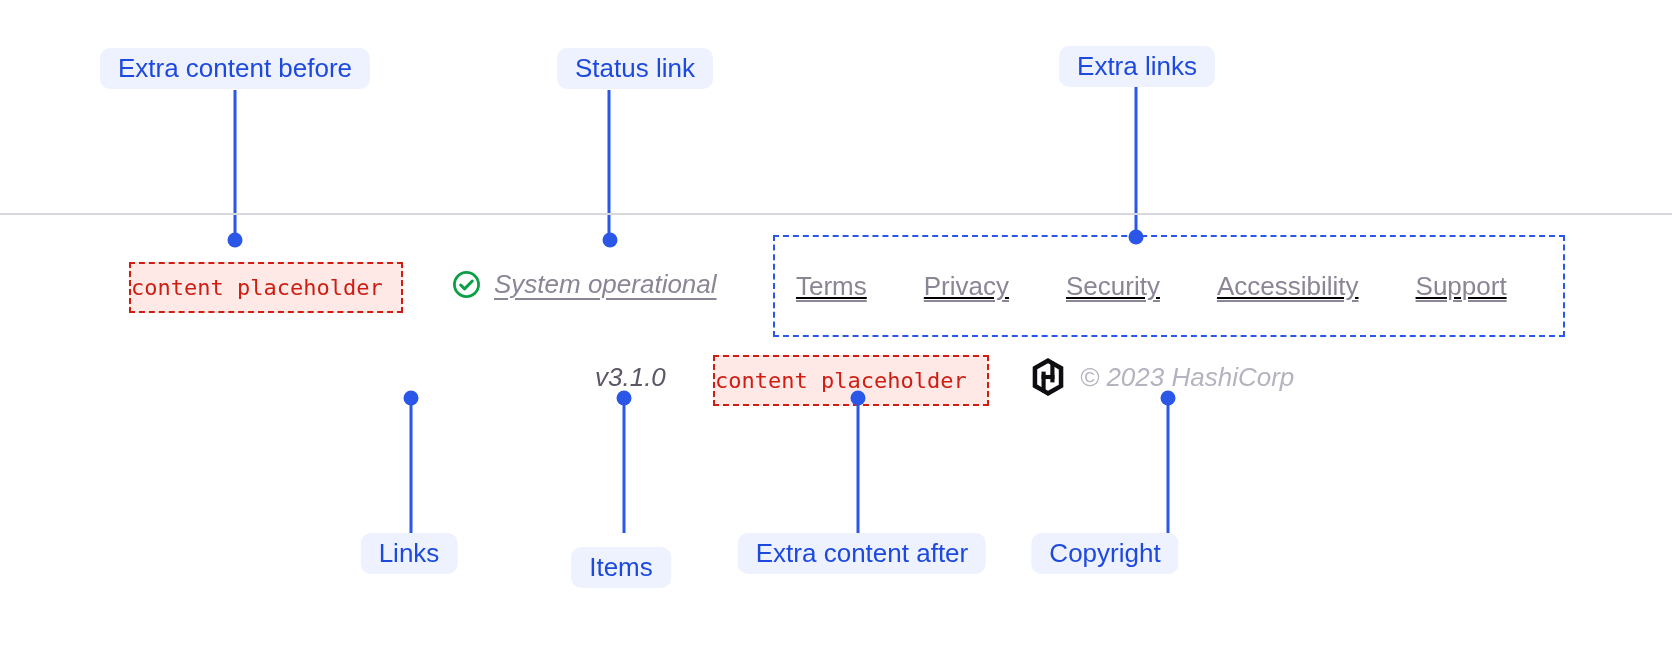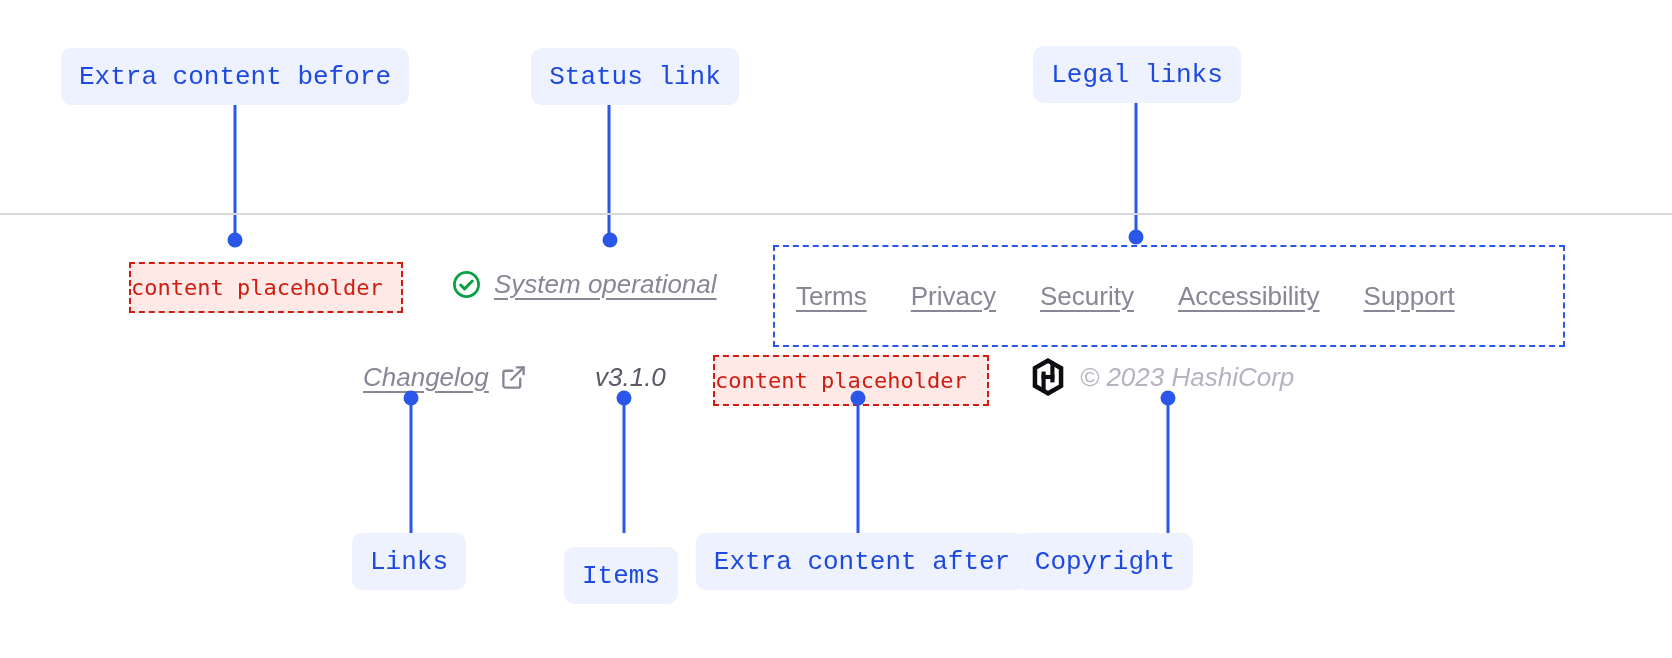--- a/index.html
+++ b/index.html
@@ -17,65 +17,65 @@
   }
   html,body{margin:0;padding:0;background:#ffffff;}
   .canvas{
     position:relative;width:1672px;height:658px;overflow:hidden;
     font-family:"Liberation Sans",sans-serif;background:#ffffff;
   }
   
   .pill{
     position:absolute;transform:translateX(-50%);
     display:flex;align-items:center;justify-content:center;
-    height:41px;padding:8px 18px;border-radius:10px;
+    height:41px;padding:0 18px;border-radius:10px;
     background:var(--pillBg);color:var(--accent);
-    font-size:26px;font-weight:500;white-space:nowrap;font-family:Liberation Mono, monospace;
+    font-size:26px;font-weight:500;white-space:nowrap;
   }
   .vline{position:absolute;width:3px;background:var(--line);transform:translateX(-50%);}
   .dot{position:absolute;width:15px;height:15px;border-radius:50%;background:var(--line);transform:translate(-50%,-50%);}
   
   .divider{position:absolute;left:0;right:0;top:213px;height:2px;background:var(--divider);}
   .ph-box{
     position:absolute;box-sizing:border-box;height:51px;
     display:flex;align-items:center;
     border:2px dashed var(--red);background:var(--redBg);
     color:var(--red);font-family:"DejaVu Sans Mono","Liberation Mono",monospace;
     font-size:22px;white-space:nowrap;
   }
   .hgroup{position:absolute;height:56px;display:flex;align-items:center;font-style:italic;}
   .flink{
     color:var(--link);font-size:26px;text-decoration:underline;
     text-decoration-thickness:2px;text-underline-offset:5px;white-space:nowrap;cursor:pointer;
   }
   .legal-box{
-    position:absolute;left:773px;top:245px;width:792px;height:102px;
+    position:absolute;left:773px;top:235px;width:792px;height:102px;
     box-sizing:border-box;border:2px dashed var(--line);
-    display:flex;align-items:center;gap:44px;padding-left:21px;
+    display:flex;align-items:center;gap:57px;padding-left:21px;text-decoration:underline;
   }
   .version{color:var(--version);font-size:26px;}
   .copyright{color:var(--muted);font-size:26px;white-space:nowrap;}
   .icon{display:flex;align-items:center;justify-content:center;}
 </style>
 </head>
 <body>
 
 <div class="canvas">
 
   <div class="vline" style="left:235px;top:90px;height:150px;"></div>
   <div class="dot" style="left:235px;top:240px;"></div>
   <div class="pill" style="left:235px;top:48px;">Extra content before</div>
 
   <div class="vline" style="left:609px;top:90px;height:150px;"></div>
   <div class="dot" style="left:610px;top:240px;"></div>
   <div class="pill" style="left:609px;top:48px;margin-left:26px;">Status link</div>
 
   <div class="vline" style="left:1136px;top:87px;height:150px;"></div>
   <div class="dot" style="left:1136px;top:237px;"></div>
-  <div class="pill" style="left:1137px;top:46px;">Legal links</div>
+  <div class="pill" style="left:1137px;top:46px;">Extra links</div>
 
   <div class="divider"></div>
 
   <div class="ph-box" style="left:129px;top:262px;width:274px;">
     <span>content placeholder</span>
   </div>
 
   <div class="hgroup" style="left:452px;top:256px;gap:13px;">
     <span class="icon">
       <svg width="29" height="29" viewBox="0 0 24 24" fill="none">
@@ -87,30 +87,20 @@
   </div>
 
   <div class="legal-box">
     <span class="flink">Terms</span>
     <span class="flink">Privacy</span>
     <span class="flink">Security</span>
     <span class="flink">Accessibility</span>
     <span class="flink">Support</span>
   </div>
 
-  <div class="hgroup" style="left:363px;top:349px;gap:11px;">
-    <span class="flink">Changelog</span>
-    <span class="icon">
-      <svg width="27" height="27" viewBox="0 0 24 24" fill="none" stroke="var(--link)" stroke-width="2.1" stroke-linecap="round" stroke-linejoin="round">
-        <path d="M18 13v6a2 2 0 0 1-2 2H5a2 2 0 0 1-2-2V8a2 2 0 0 1 2-2h6"></path>
-        <polyline points="15 3 21 3 21 9"></polyline>
-        <line x1="10" y1="14" x2="21" y2="3"></line>
-      </svg>
-    </span>
-  </div>
 
   <div class="hgroup" style="left:595px;top:349px;">
     <span class="version">v3.1.0</span>
   </div>
 
   <div class="ph-box" style="left:713px;top:355px;width:276px;">
     <span>content placeholder</span>
   </div>
 
   <div class="hgroup" style="left:1030px;top:349px;gap:14px;">

